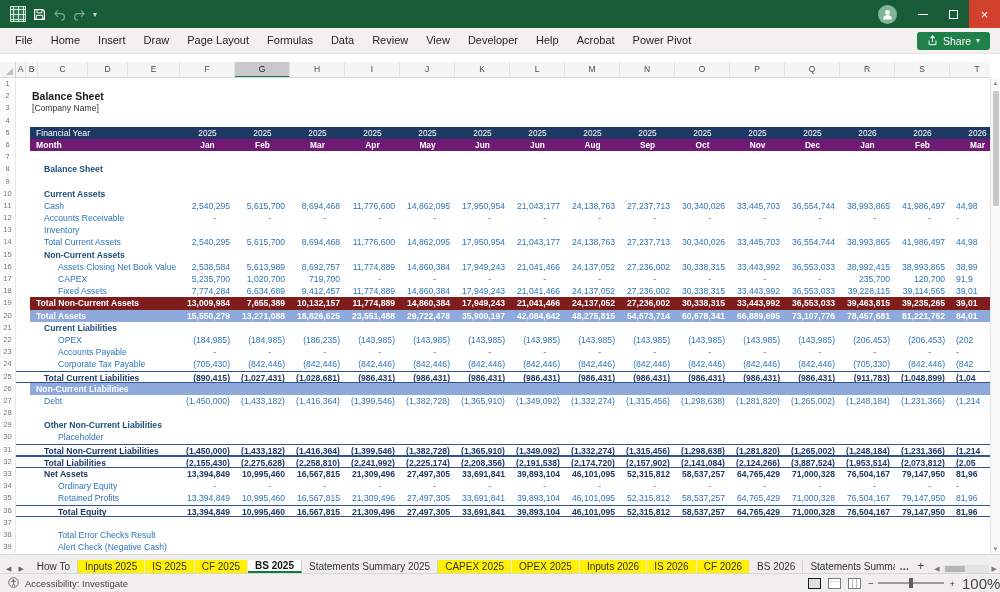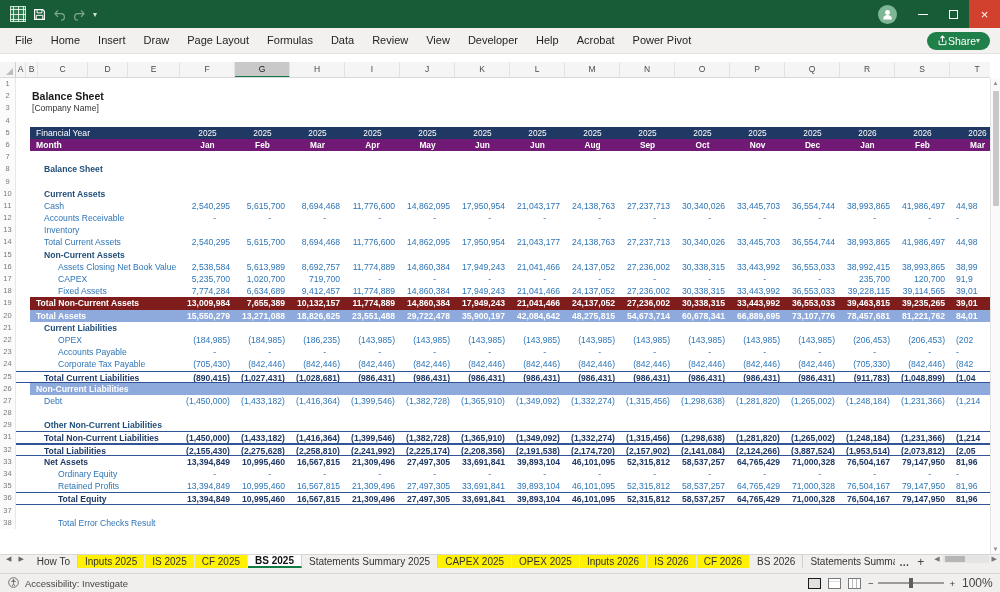--- a/index.html
+++ b/index.html
@@ -22,21 +22,21 @@
   .tb-right{margin-left:auto;display:flex;align-items:center;height:100%}
   .avatar{width:19px;height:19px;border-radius:50%;background:#7fb695;display:flex;align-items:center;justify-content:center;margin-right:10px;overflow:hidden}
   .winbtn{width:31px;height:100%;display:flex;align-items:center;justify-content:center;font-size:13px;color:#fff}
   .winbtn .minbar{width:10px;border-bottom:1px solid #fff;display:block}
   .winbtn .maxbox{width:9px;height:9px;border:1px solid #fff;display:block}
   .winbtn.close{background:#d2402e}
 
   
   .menubar{flex:0 0 26px;background:#f3f1f0;display:flex;align-items:center;padding-left:6px;border-bottom:1px solid #e5e3e1}
   .menu-item{padding:0 9px;line-height:25px;font-size:11px;color:#242424;white-space:nowrap}
-  .share-btn{margin-left:auto;margin-right:10px;background:#20804a;color:#fff;border-radius:9px;padding:3px 10px;display:flex;align-items:center;font-size:10.5px}
+  .share-btn{margin-left:auto;margin-right:10px;background:#20804a;color:#fff;border-radius:3px;padding:3px 10px;display:flex;align-items:center;gap:5px;font-size:10.5px}
   .ribbon-strip{flex:0 0 8px;background:#fff}
 
   
   .sheetwrap{flex:1;position:relative;overflow:hidden;background:#fff}
   .hdrrow{display:flex;height:16px;width:990px;overflow:hidden;background:#f5f5f5;border-bottom:1px solid #d8d8d8}
   .corner{flex:0 0 16px;border-right:1px solid #d0d0d0;position:relative;background:#f5f5f5}
   .corner:after{content:"";position:absolute;right:2px;bottom:2px;border-bottom:7px solid #bdbdbd;border-left:7px solid transparent}
   .ch{flex:0 0 auto;text-align:center;font-size:8.5px;color:#4a4a4a;line-height:15px;height:16px;border-right:1px solid #e3e3e3}
   .ch.sel{background:#c9c9c9;border-bottom:2px solid #0f7b41;color:#1a1a1a}
   .rows{width:990px;overflow:hidden}
@@ -63,21 +63,21 @@
   .bandmid .lab,.bandmid .cv{background:#8ea9db;color:#fff;font-weight:bold}
   .yearrow .cv,.monthrow .cv{text-align:center;padding:0;font-size:8.3px}
   .band .labtext{padding-left:6px;color:#fff}
 
   .vscroll{position:absolute;top:16px;right:0;bottom:0;width:10px;background:#fafafa;border-left:1px solid #e4e4e4;display:flex;flex-direction:column;align-items:center;font-size:6px;color:#8a8a8a}
   .vthumb{width:6px;height:115px;background:#c8c8c8;margin-top:3px;border-radius:1px}
   .varrow{line-height:10px}
   .varrow.dn{margin-top:auto}
 
   
-  .tabbar{flex:0 0 19px;background:#f0efee;border-top:1px solid #d8d6d4;display:flex;align-items:flex-start;font-size:10px;color:#333;overflow:hidden}
+  .tabbar{flex:0 0 19px;background:#f0efee;border-top:1px solid #d8d6d4;display:flex;align-items:flex-end;font-size:10px;color:#333;overflow:hidden}
   .tabnav{display:flex;align-items:center;gap:7px;padding:0 6px;color:#666;font-size:7px}
   .tabs{display:flex;align-items:stretch;overflow:hidden}
   .tab{display:flex;align-items:center;padding:0 7px;border-right:1px solid #d2d0ce;white-space:nowrap}
   .tab.yellow{background:#fff101;border-right:1px solid #e9e7e3}
   .tab.active{background:#fff;font-weight:bold;color:#111;border-bottom:2px solid #107c41}
   .tab-extra{display:flex;align-items:center;gap:4px;padding:0 4px;color:#444}
   .morebtn{font-weight:bold;letter-spacing:1px}
   .addbtn{font-size:12px;color:#444;padding:0 3px}
   .hscroll{margin-left:auto;display:flex;align-items:center;gap:3px;padding:0 3px;color:#777;font-size:7px}
   .htrack{width:46px;height:8px;background:#e4e4e4;position:relative;border-radius:1px}
@@ -86,21 +86,21 @@
   
   .statusbar{flex:0 0 19px;background:#f0efee;border-top:1px solid #d8d6d4;display:flex;align-items:center;font-size:9.5px;color:#444;padding:0 8px;gap:6px}
   .sb-right{margin-left:auto;display:flex;align-items:center;gap:7px}
   .vicon{width:13px;height:11px;border:1px solid #7a7a7a;background:#fff}
   .vicon.active{border-color:#1a1a1a;background:#e0e0e0}
   .vicon.pl{background:linear-gradient(#fff 2px,#ddd 2px,#ddd 3px,#fff 3px)}
   .vicon.pb{background:repeating-linear-gradient(90deg,#fff 0 3px,#bbb 3px 4px)}
   .zoomctl{display:flex;align-items:center;gap:5px;color:#333}
   .ztrack{width:66px;height:2px;background:#9a9a9a;position:relative}
   .zthumb{position:absolute;left:31px;top:-4px;width:4px;height:10px;background:#5f5f5f}
-  .zpct{width:30px;text-align:right;font-size:12px}
+  .zpct{width:30px;text-align:right;font-size:15px}
 </style>
 </head>
 <body>
 
 <div class="app">
 
   <div class="titlebar">
     <div class="tb-icons">
       <span class="appicon"></span>
       <span class="qat">
@@ -542,20 +542,24 @@
           <div class="cv last">(1,214</div>
         </div>
         <div class="grid-row">
           <div class="rn">28</div>
           <div class="lab"></div>
         </div>
         <div class="grid-row section">
           <div class="rn">29</div>
           <div class="lab"><span class="labtext ind1">Other Non-Current Liabilities</span></div>
         </div>
+        <div class="grid-row item">
+          <div class="rn">30</div>
+          <div class="lab"><span class="labtext ind2">Placeholder</span></div>
+        </div>
         <div class="grid-row total borders">
           <div class="rn">31</div>
           <div class="lab"><span class="labtext ind1">Total Non-Current Liabilities</span></div>
           <div class="cv">(1,450,000)</div>
           <div class="cv">(1,433,182)</div>
           <div class="cv">(1,416,364)</div>
           <div class="cv">(1,399,546)</div>
           <div class="cv">(1,382,728)</div>
           <div class="cv">(1,365,910)</div>
           <div class="cv">(1,349,092)</div>
@@ -663,20 +667,24 @@
           <div class="cv">79,147,950</div>
           <div class="cv last">81,96</div>
         </div>
         <div class="grid-row">
           <div class="rn">37</div>
           <div class="lab"></div>
         </div>
         <div class="grid-row item">
           <div class="rn">38</div>
           <div class="lab"><span class="labtext ind2">Total Error Checks Result</span></div>
+        </div>
+        <div class="grid-row item">
+          <div class="rn">39</div>
+          <div class="lab"><span class="labtext ind2">Alert Check (Negative Cash)</span></div>
         </div>
       </div>
     <div class="vscroll">
       <span class="varrow">▲</span>
       <span class="vthumb"></span>
       <span class="varrow dn">▼</span>
     </div>
   </div>
 
   <div class="tabbar">

